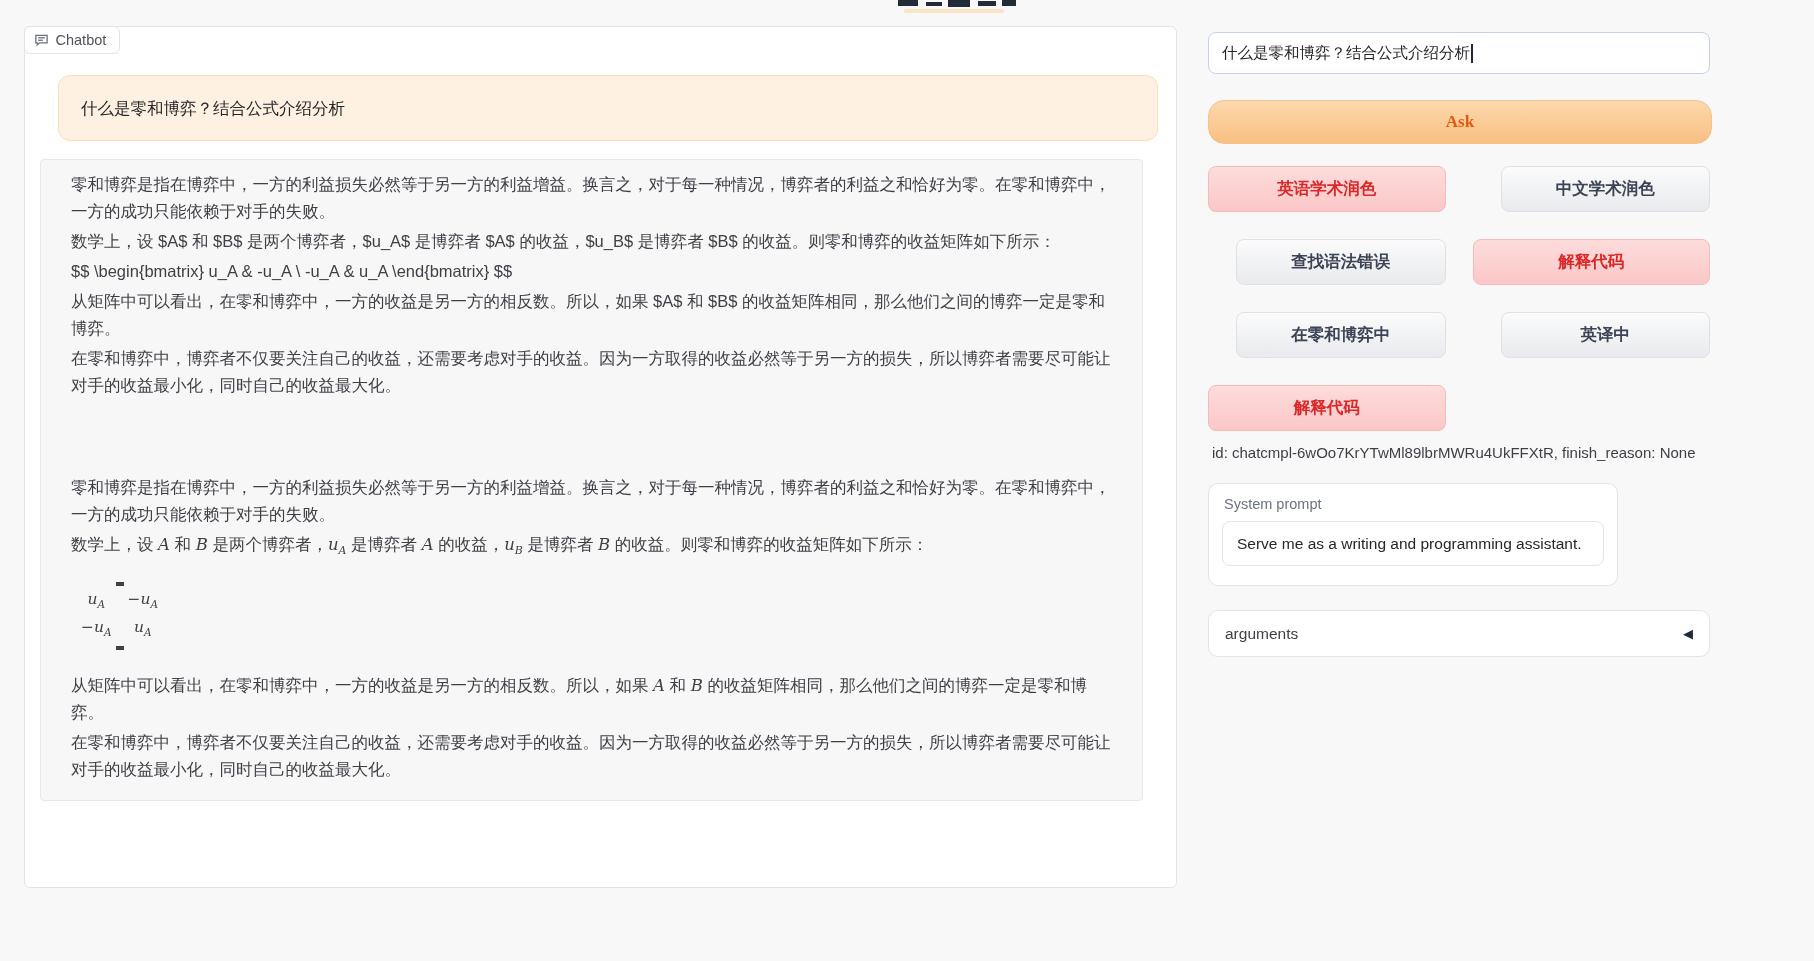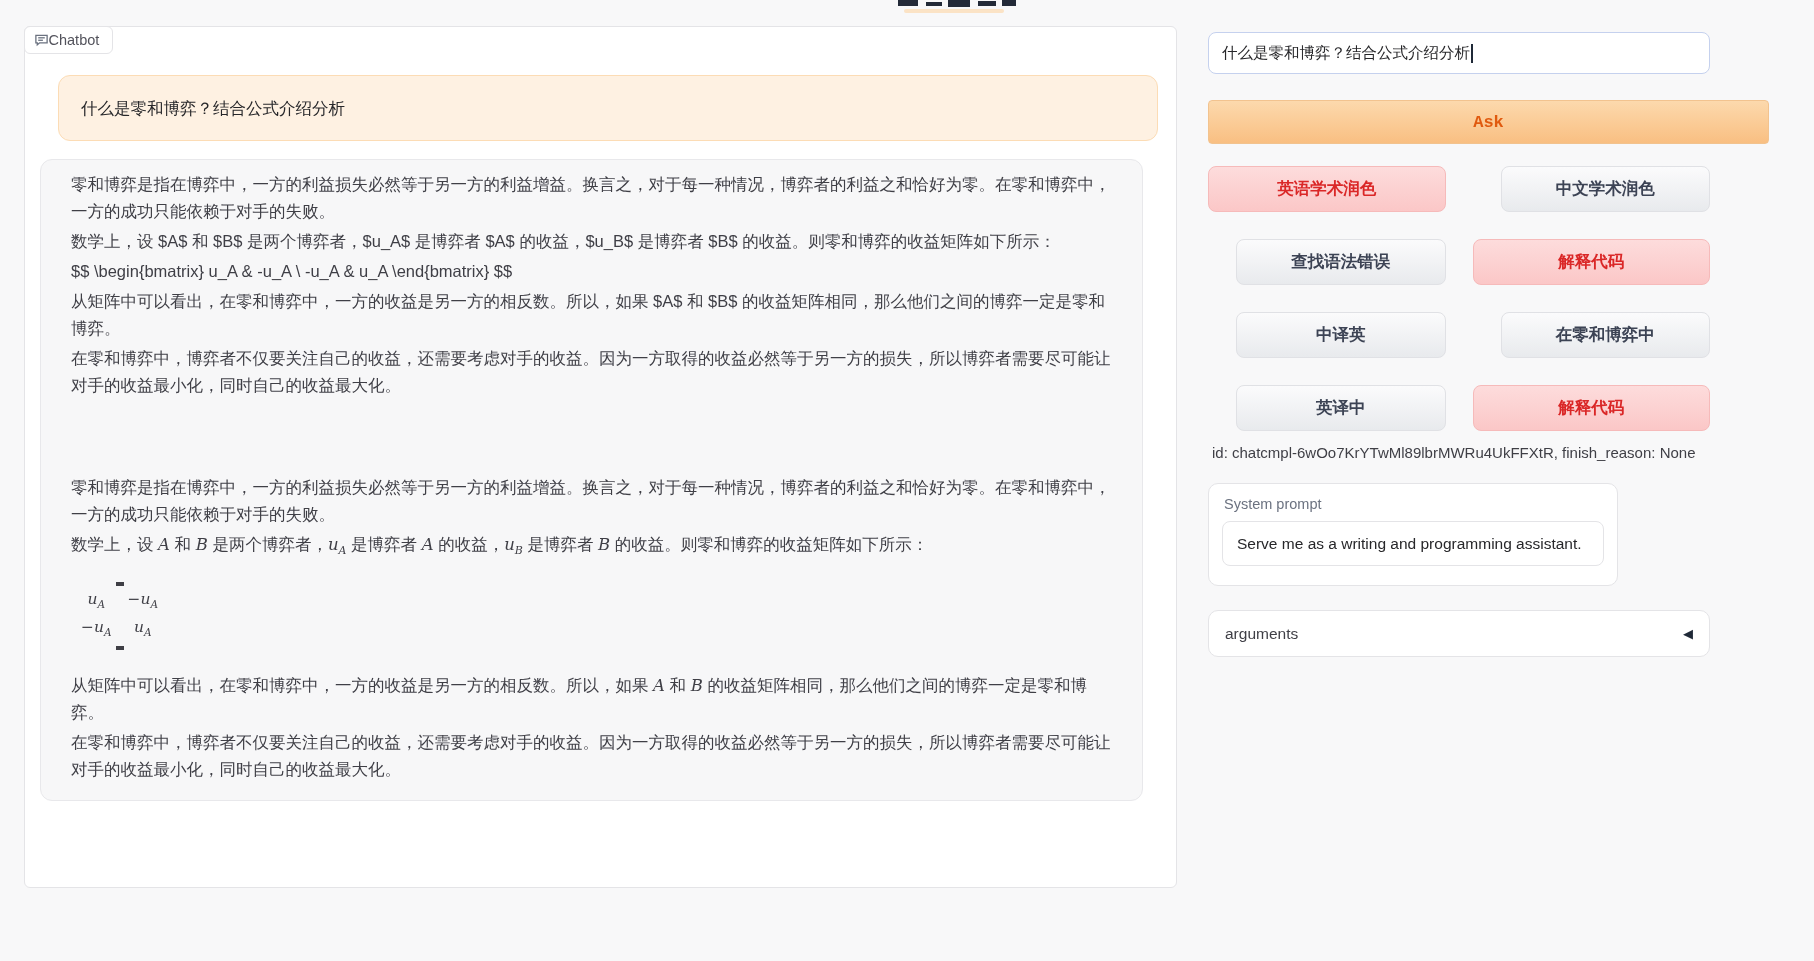--- a/index.html
+++ b/index.html
@@ -18,34 +18,34 @@
   .clipped-title .u { position:absolute; background:#fbe3c6; border-radius:2px; }
 
   
   .chat-panel {
     position:absolute; left:24px; top:26px; width:1153px; height:862px;
     background:#ffffff; border:1.5px solid #e4e4e7; border-radius:6px;
   }
   .chat-chip {
     position:absolute; top:-1.5px; left:-1.5px;
     background:#fff; border:1.5px solid #e4e4e7; border-radius:6px;
-    padding:5px 13px 5px 9px; display:flex; align-items:center; gap:0;
+    padding:5px 13px 5px 9px; display:flex; align-items:center; gap:7px;
     color:#52525b; font-size:14.5px;
   }
   .chat-chip svg { display:block; }
 
   .user-bubble {
     position:absolute; left:33px; right:18px; top:48px;
     background:#fef1e2; border:1.5px solid #fcdcb5; border-radius:12px;
     padding:20px 22px; font-size:16.5px; color:#27272a; line-height:24px;
   }
 
   .bot-bubble {
     position:absolute; left:15px; right:33px; top:132px; height:642px;
-    background:#f7f7f8; border:1.5px solid #e8e8eb; border-radius:12px;
+    background:#f7f7f8; border:1.5px solid #e8e8eb; border-radius:4px;
     padding:11px 30px; font-size:16.5px; line-height:27px; color:#3f3f46;
     overflow:hidden;
   }
   .bot-bubble p { margin:0 0 3px 0; }
   .spacer { height:72px; }
 
   .math {
     font-family:"DejaVu Serif","Liberation Serif",serif;
     font-style:italic;
   }
@@ -66,26 +66,26 @@
   
   .question-input {
     position:absolute; left:1208px; top:32px; width:502px; height:42px;
     background:#fff; border:1.3px solid #c5d1ee; border-radius:8px;
     display:flex; align-items:center; padding:0 13px;
     font-size:15.5px; color:#27272a; cursor:text;
   }
   .caret { width:1.5px; height:19px; background:#1f2937; margin-left:1px; }
 
   .ask-btn {
-    position:absolute; left:1208px; top:100px; width:561px; height:44px;
+    position:absolute; left:1208px; top:100px; width:504px; height:44px;
     background:linear-gradient(180deg,#fcd9ad 0%,#f9bf82 100%);
-    border:1px solid #f2c38f; border-radius:4px;
+    border:1px solid #f2c38f; border-radius:16px;
     display:flex; align-items:center; justify-content:center;
     font-size:17px; font-weight:bold; color:#e05a0f; cursor:pointer;
-    font-family:Liberation Mono, monospace;
+    font-family:Liberation Serif, serif;
   }
 
   .button-grid {
     position:absolute; left:1208px; top:166px; width:502px;
     display:grid; grid-template-columns:1fr 1fr; column-gap:20px; row-gap:21px;gap:27px;
   }
   .action-btn {
     height:46px; border-radius:8px; font-size:16.5px; font-weight:bold;
     display:flex; align-items:center; justify-content:center; cursor:pointer;
     font-family:inherit;
@@ -169,21 +169,20 @@
   <span class="caret"></span>
 </div>
 
 <button class="ask-btn">Ask</button>
 
 <div class="button-grid" id="action-grid">
     <button class="action-btn red">英语学术润色</button>
     <button class="action-btn gray">中文学术润色</button>
     <button class="action-btn gray">查找语法错误</button>
     <button class="action-btn red">解释代码</button>
-    <button class="action-btn gray">中译英</button>
     <button class="action-btn gray">在零和博弈中</button>
     <button class="action-btn gray">英译中</button>
     <button class="action-btn red">解释代码</button>
   </div>
 
 <div class="status-line">id: chatcmpl-6wOo7KrYTwMl89lbrMWRu4UkFFXtR, finish_reason: None</div>
 
 <div class="sys-panel">
   <div class="sys-label">System prompt</div>
   <div class="sys-input">

